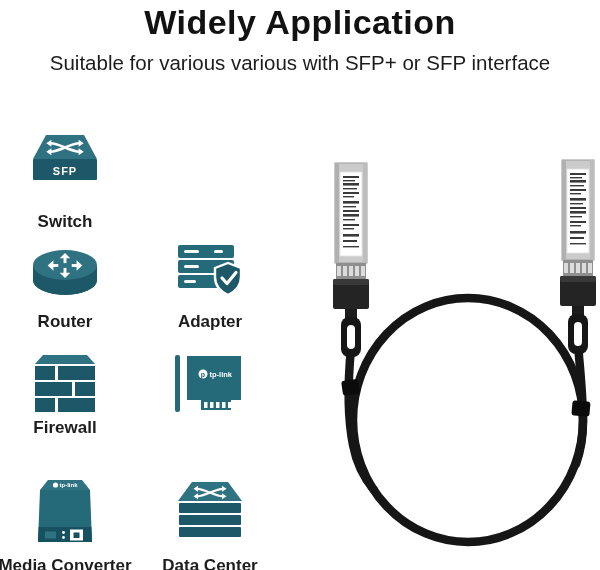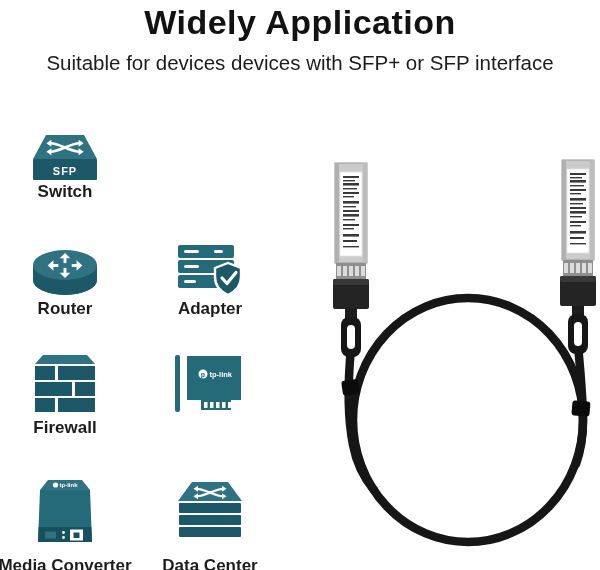--- a/index.html
+++ b/index.html
@@ -10,21 +10,21 @@
   .subtitle{position:absolute;top:51px;left:0;right:0;text-align:center;
             font-size:20.5px;font-weight:400;color:#1c1c1c;}
   .cell{position:absolute;width:170px;display:flex;flex-direction:column;align-items:center;}
   .col0{left:-20px;}
   .col1{left:125px;}
   .r0{top:134px;} .r1{top:245px;} .r2{top:354px;} .r3{top:476px;}
   .icon-box{display:flex;align-items:center;justify-content:flex-end;}
   .r0 .icon-box{height:46px;} .r1 .icon-box{height:54px;}
   .r2 .icon-box{height:60px;} .r3 .icon-box{height:70px;}
   .dev-label{font-size:17px;font-weight:bold;color:#1d1d1d;white-space:nowrap;}
-  .r0 .dev-label{margin-top:2px;} .r1 .dev-label{}
+  .r0 .dev-label{margin-top:32px;} .r1 .dev-label{margin-top:13px;}
   .r2 .dev-label{margin-top:4px;} .r3 .dev-label{margin-top:10px;}
   svg{display:block;}
   svg text{font-family:"Liberation Sans",sans-serif;}
   .cable{position:absolute;left:300px;top:130px;}
 </style>
 </head>
 <body>
 
 <div class="stage">
 
@@ -45,21 +45,21 @@
         <polygon points="12.5,20.5 23.5,20.5 18,26" fill="#fff"></polygon>
         <rect x="5" y="11.5" width="6" height="3" fill="#fff"></rect>
         <polygon points="6,7.5 6,18.5 0,13" fill="#fff"></polygon>
         <rect x="25" y="11.5" width="6" height="3" fill="#fff"></rect>
         <polygon points="30,7.5 30,18.5 36,13" fill="#fff"></polygon>
       </symbol>
     </defs>
   </svg>
 
   <div class="title">Widely Application</div>
-  <div class="subtitle">Suitable for devices devices with SFP+ or SFP interface</div>
+  <div class="subtitle">Suitable for various various with SFP+ or SFP interface</div>
 
   <div class="cell col0 r0">
     <div class="icon-box">
       <svg width="64" height="45" viewBox="0 0 64 45">
         <polygon points="13,0 51,0 64,24 0,24" fill="#2F7282"></polygon>
         <rect x="0" y="24" width="64" height="21" rx="1" fill="#1D5868"></rect>
         <use href="#xarrows" x="12" y="4" width="40" height="17"></use>
         <text x="32" y="39.5" text-anchor="middle" font-size="11" font-weight="bold" fill="#fff" letter-spacing="1">SFP</text>
       </svg>
     </div>

